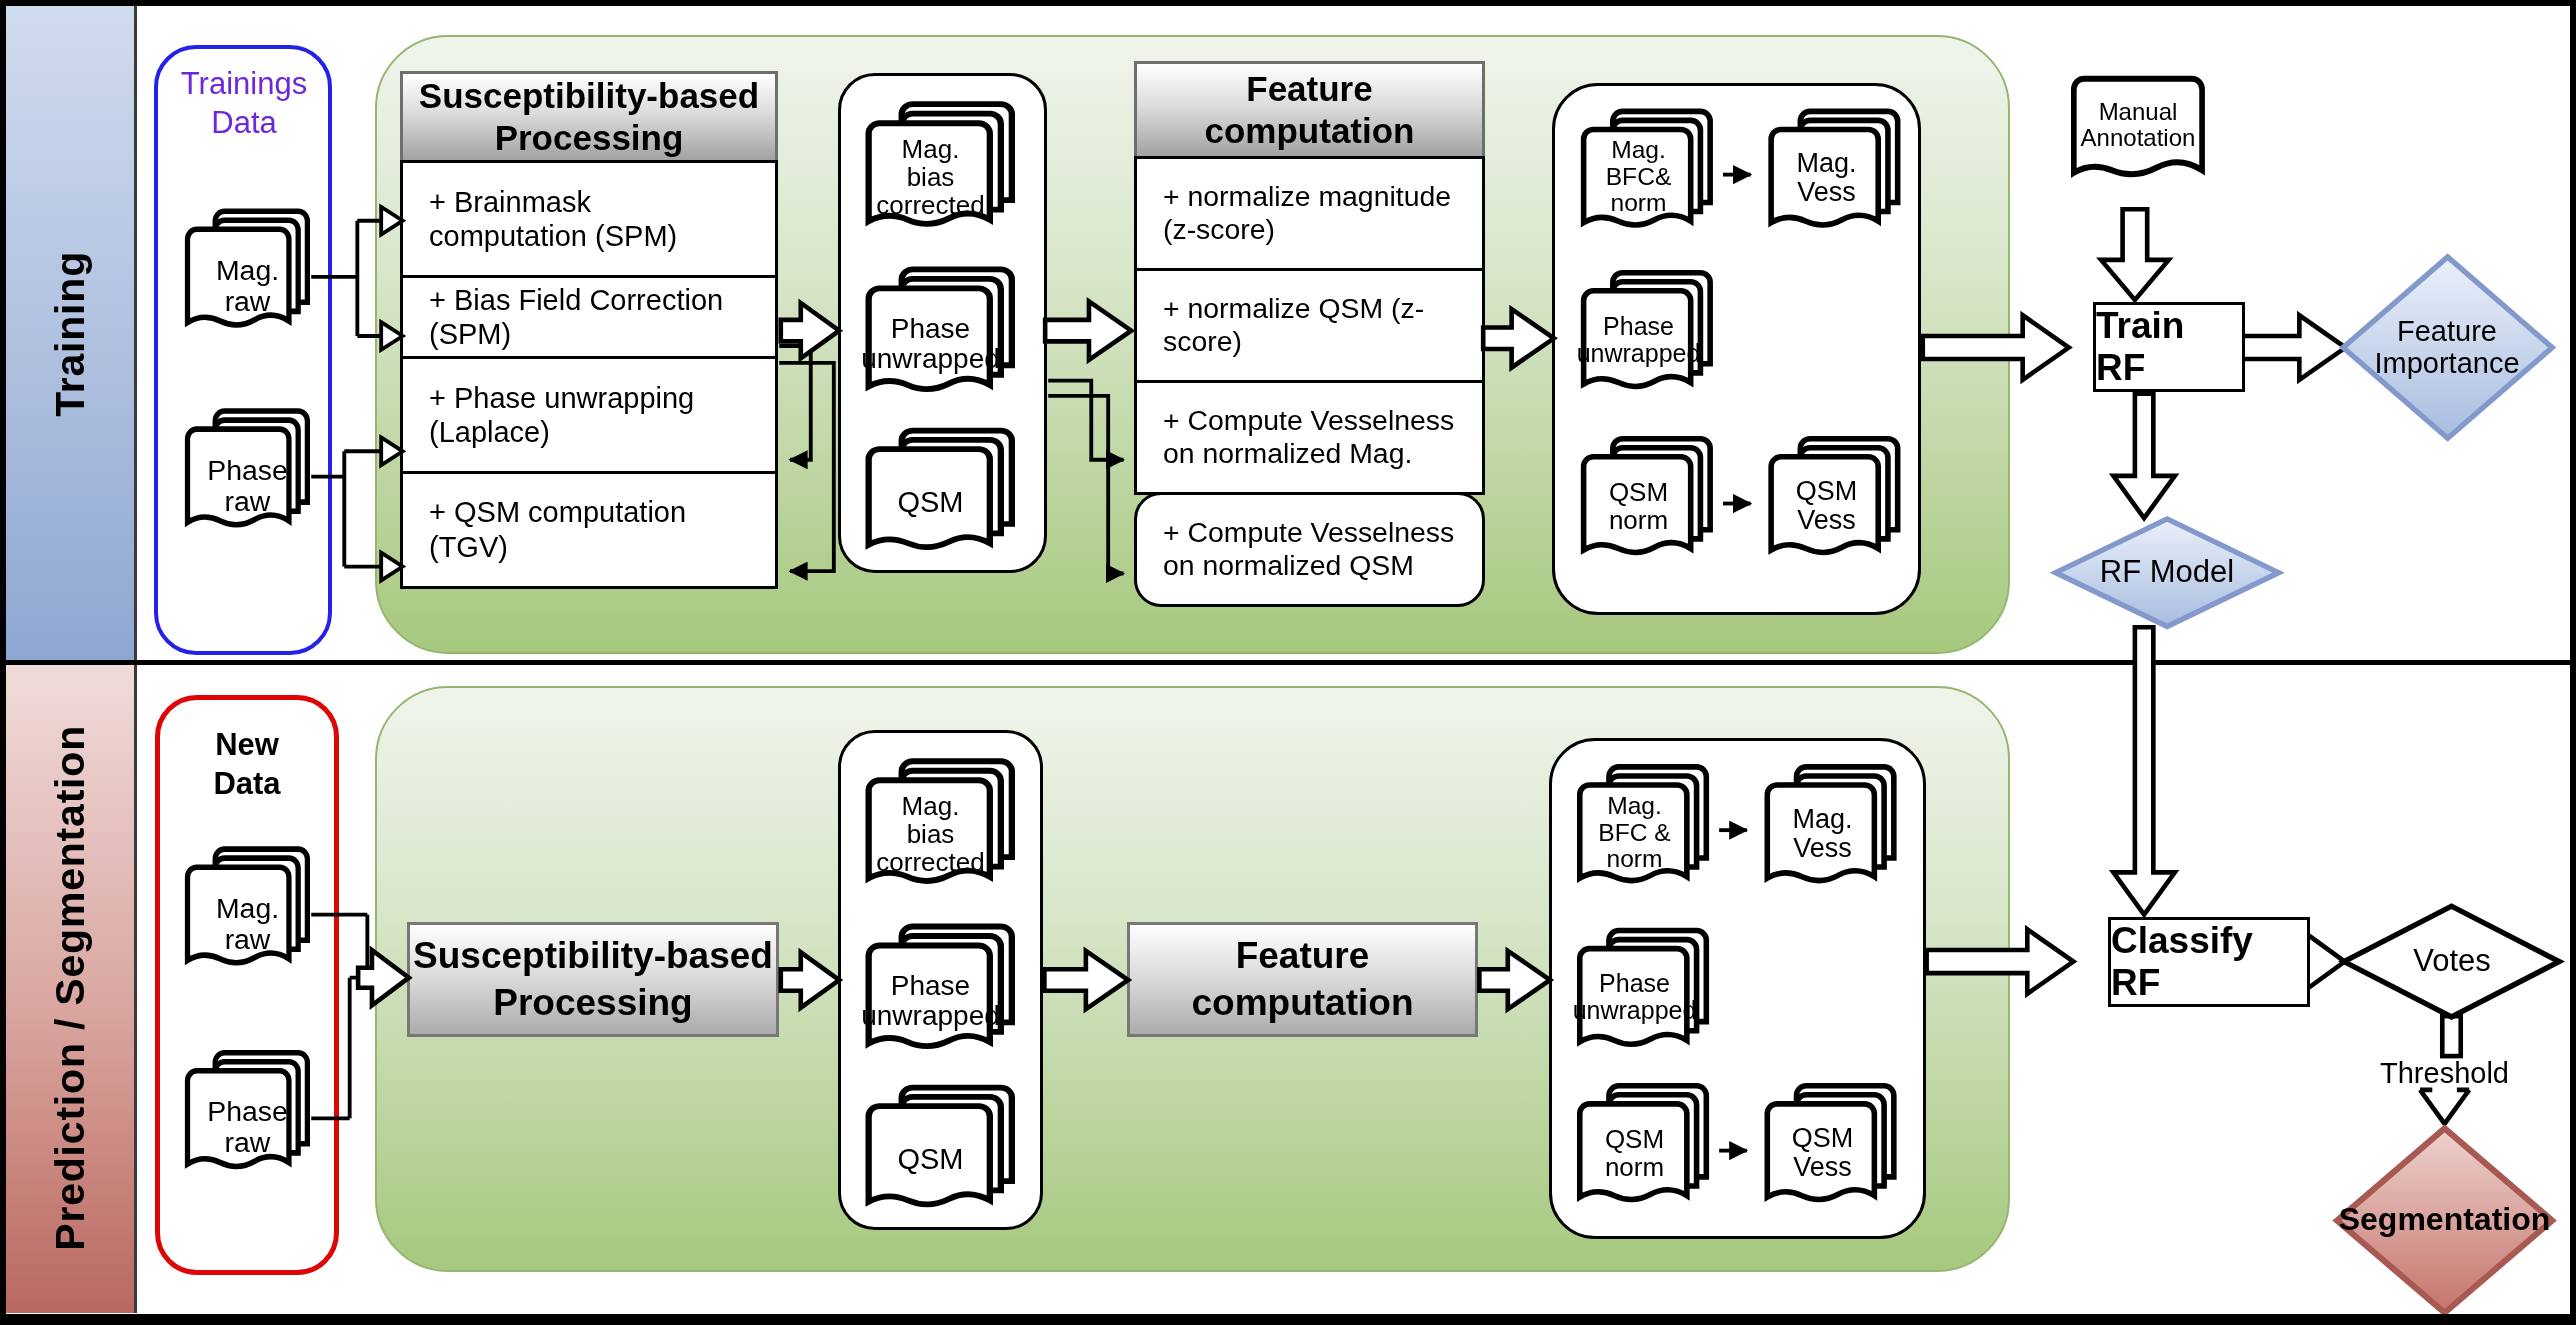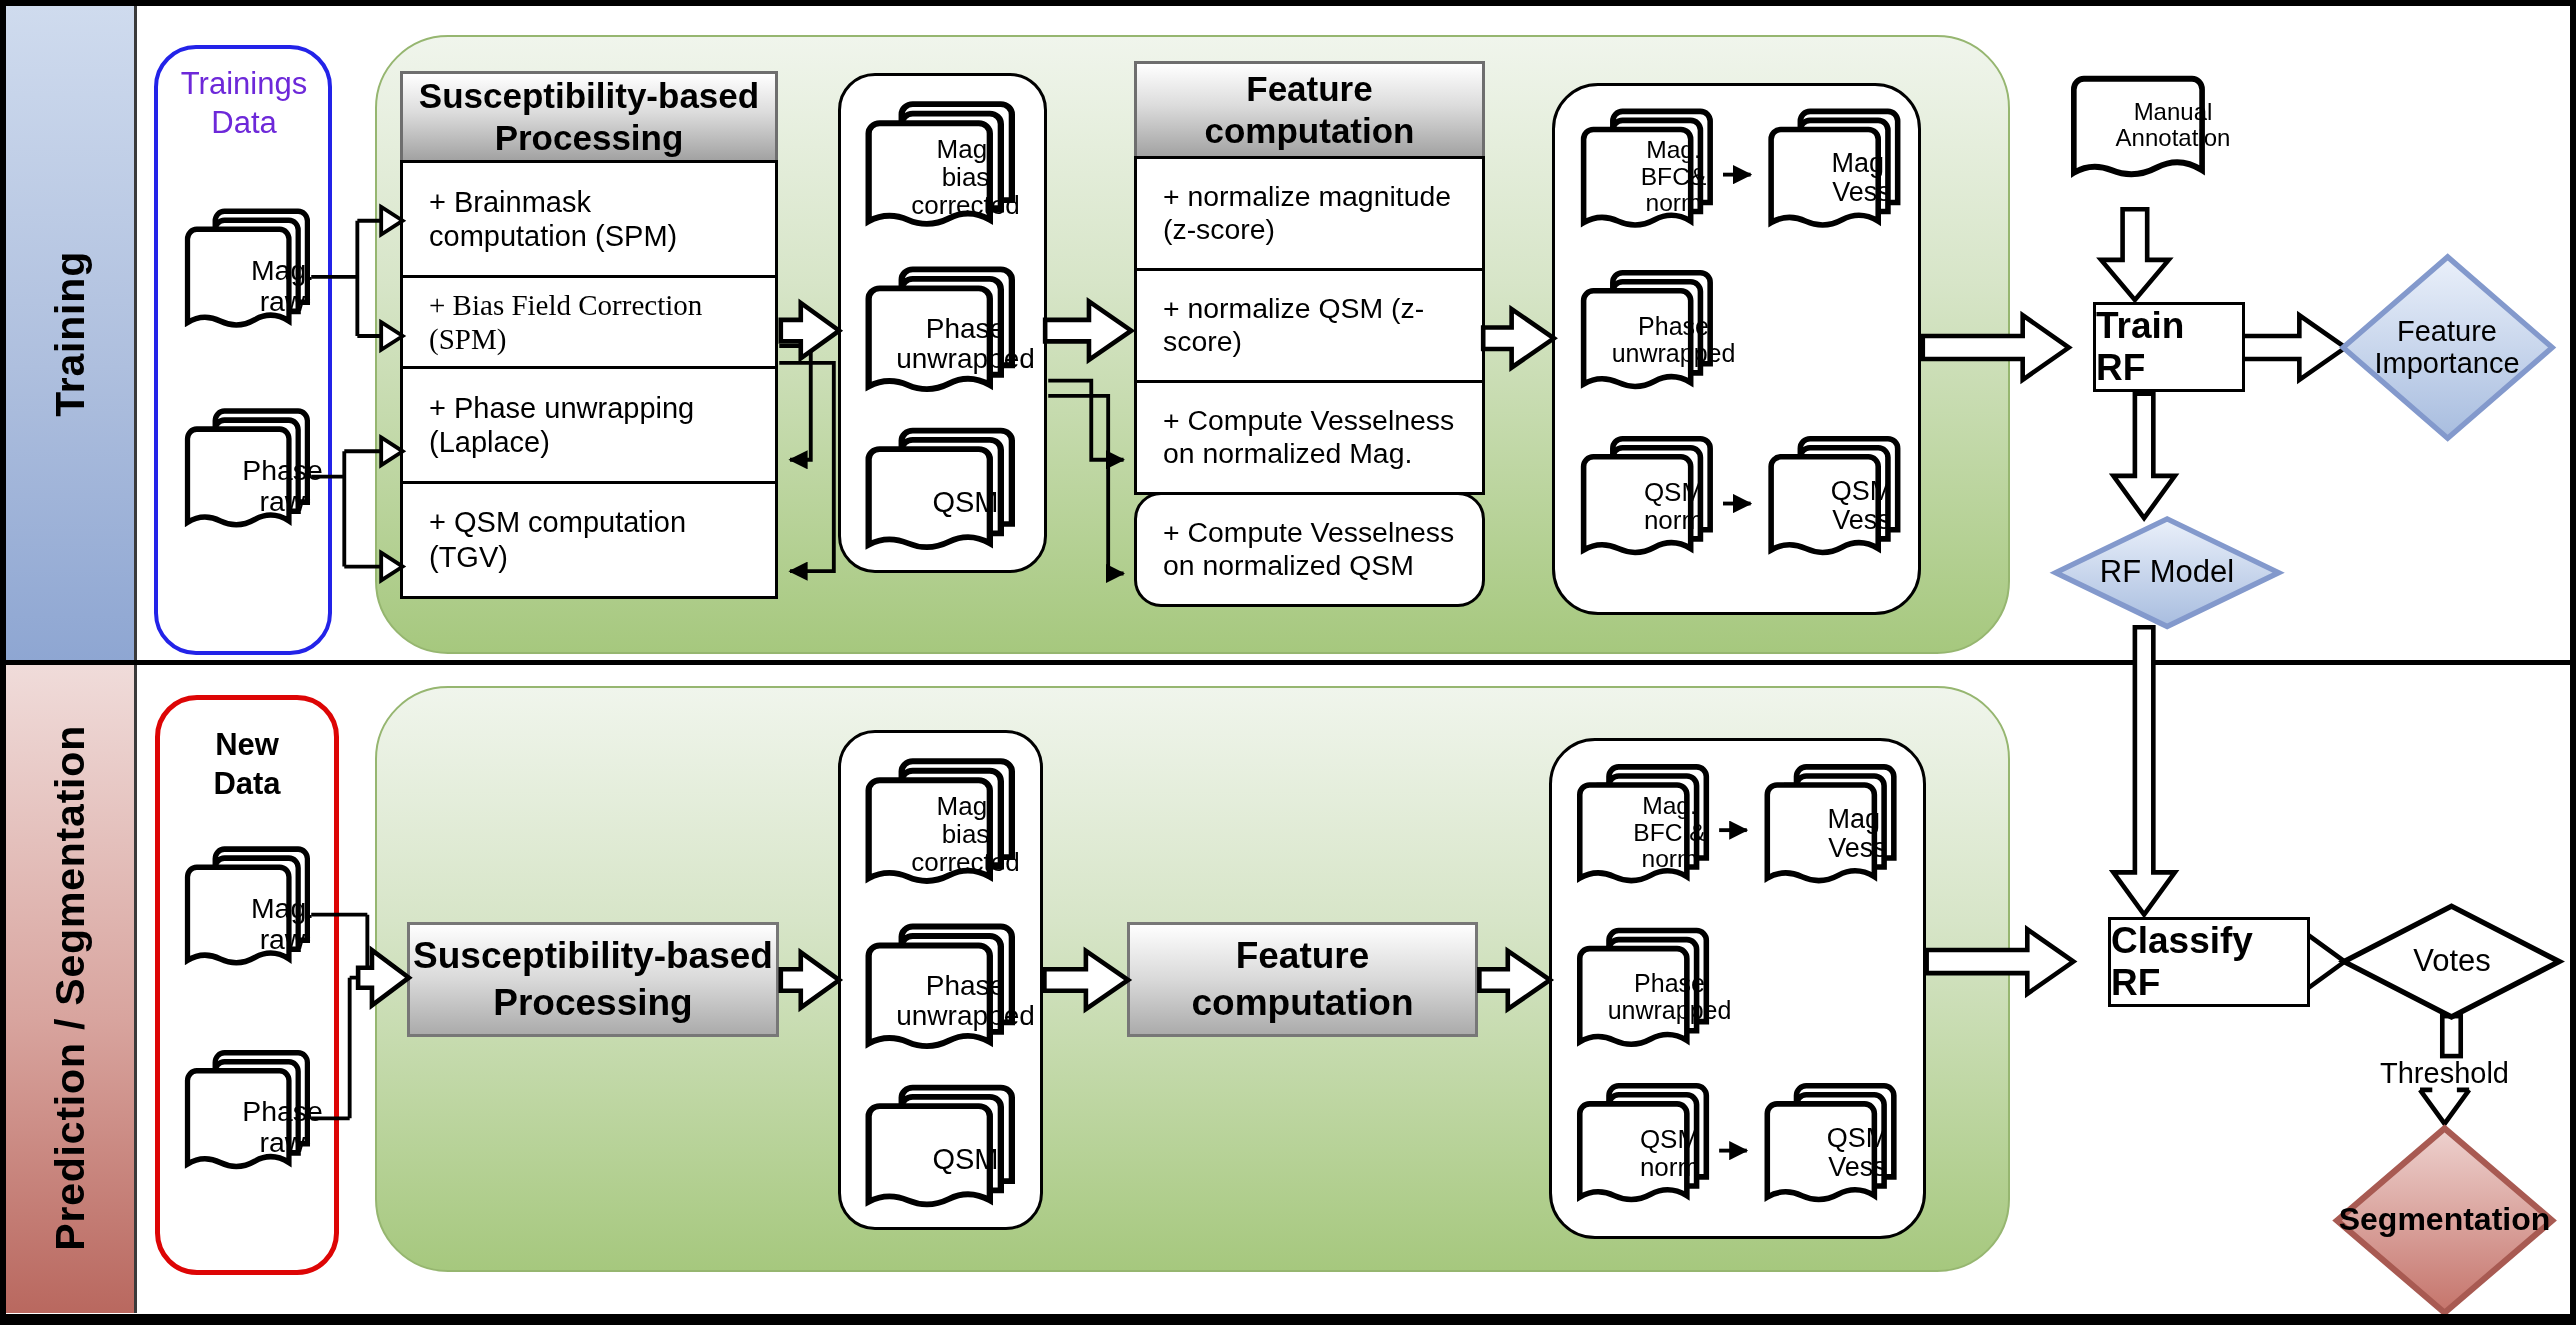--- a/index.html
+++ b/index.html
@@ -38,21 +38,21 @@
            font-weight:bold;font-size:37px;line-height:1.25;white-space:pre-line;z-index:3;}
   
   .whitecont{position:absolute;box-sizing:border-box;background:#fff;border:3.8px solid #000;z-index:3;}
   
   .rfbox{position:absolute;box-sizing:border-box;background:#fff;border:3.8px solid #000;display:flex;align-items:center;
          justify-content:center;font-weight:bold;font-size:37px;z-index:7;margin-left:32px;}
   
   #overlay{position:absolute;left:0;top:0;z-index:6;}
   
   .stktxt{position:absolute;display:flex;align-items:center;justify-content:center;text-align:center;
-          white-space:pre-line;z-index:10;line-height:1.08;padding-left:35px;}
+          white-space:pre-line;z-index:10;line-height:1.08;}
   .dmtxt{position:absolute;display:flex;align-items:center;justify-content:center;text-align:center;
          white-space:pre-line;z-index:10;line-height:1.12;}
 </style>
 </head>
 <body>
 
 <div id="canvas">
 
   <div class="sidebar training">
     <span class="vlabel">Training</span>
@@ -69,21 +69,21 @@
   <div class="databox-title" style="left:171px;top:65px;width:146px;color:#6d28d9;">Trainings
 Data</div>
   <div class="databox" id="redbox"></div>
   <div class="databox-title" style="left:178px;top:726px;width:138px;color:#000000;font-weight:bold;">New
 Data</div>
 
   <div class="procblock" style="left:400px;top:71px;width:378px;">
     <div class="prochead" style="width:378px;height:92px;">Susceptibility-based
 Processing</div>
     <div class="procrow" style="width:378px;height:118px;">+ Brainmask computation (SPM)</div>
-    <div class="procrow" style="width:378px;height:94px;font-family:Liberation Serif, serif;">+ Bias Field Correction (SPM)</div>
+    <div class="procrow" style="width:378px;height:84px;">+ Bias Field Correction (SPM)</div>
     <div class="procrow" style="width:378px;height:118px;">+ Phase unwrapping (Laplace)</div>
     <div class="procrow" style="width:378px;height:118px;">+ QSM computation (TGV)</div>
   </div>
 
   <div class="whitecont" style="left:838px;top:73px;width:209px;height:500px;border-radius:37px;"></div>
 
   <div class="procblock" style="left:1134px;top:61px;width:351px;">
     <div class="prochead" style="width:351px;height:98px;">Feature
 computation</div>
     <div class="procrow" style="width:351px;height:115px;font-size:28.4px;">+ normalize magnitude (z-score)</div>

